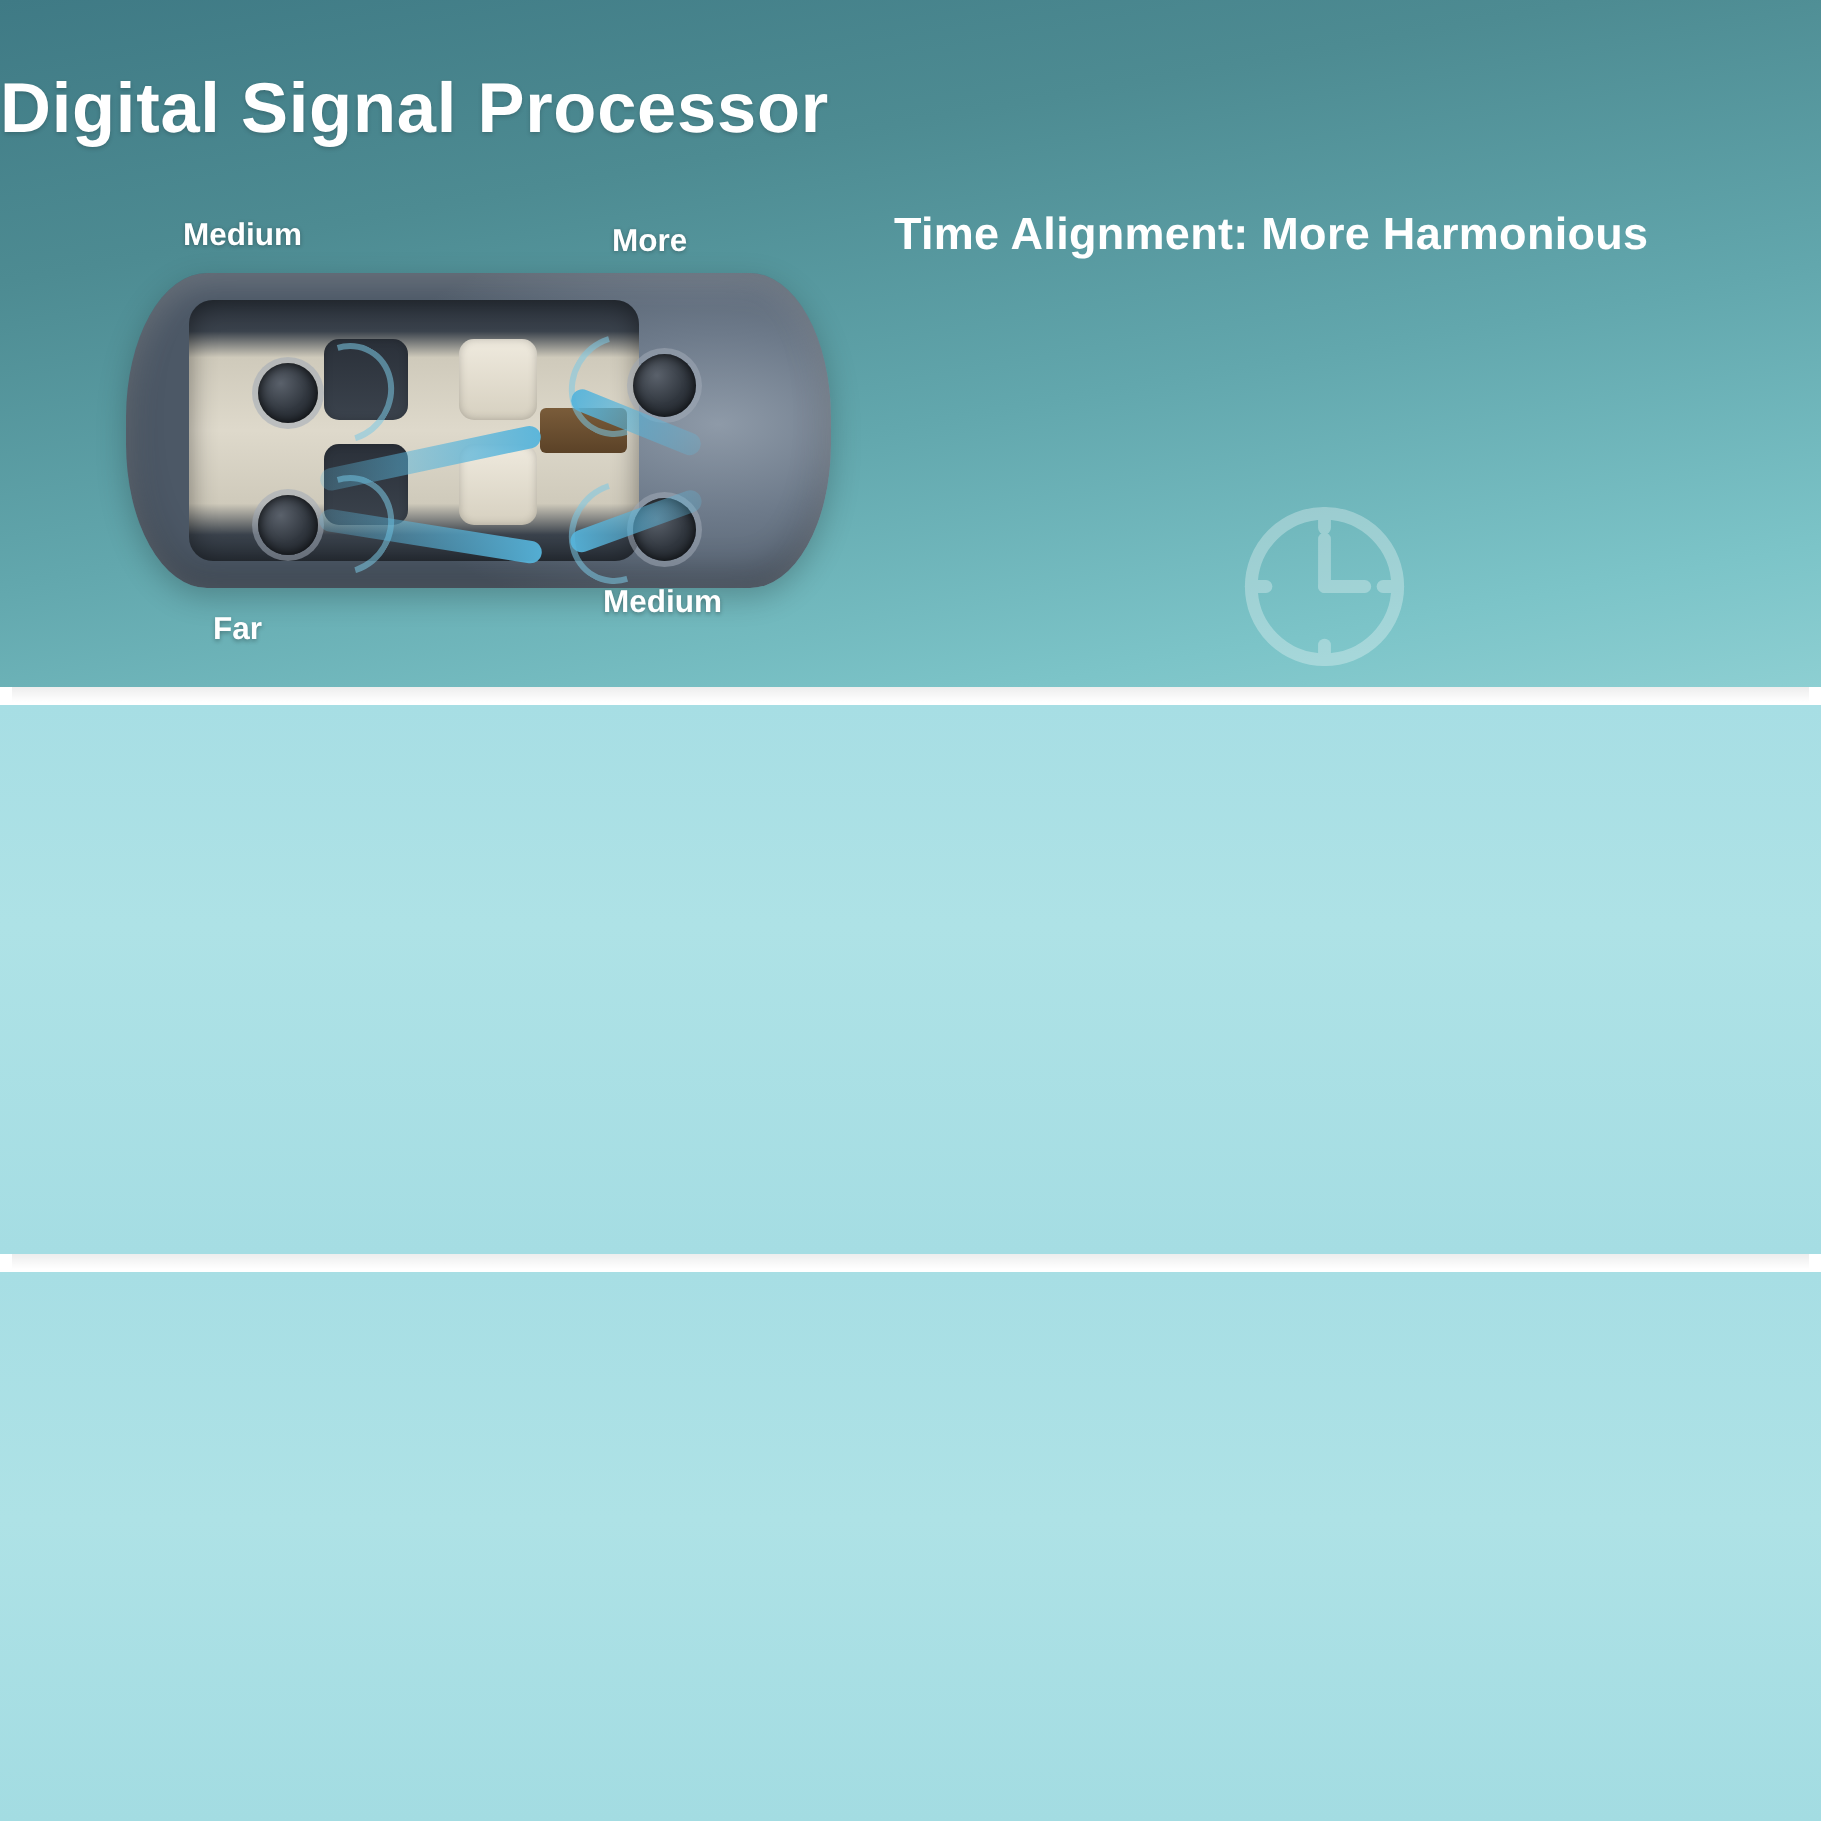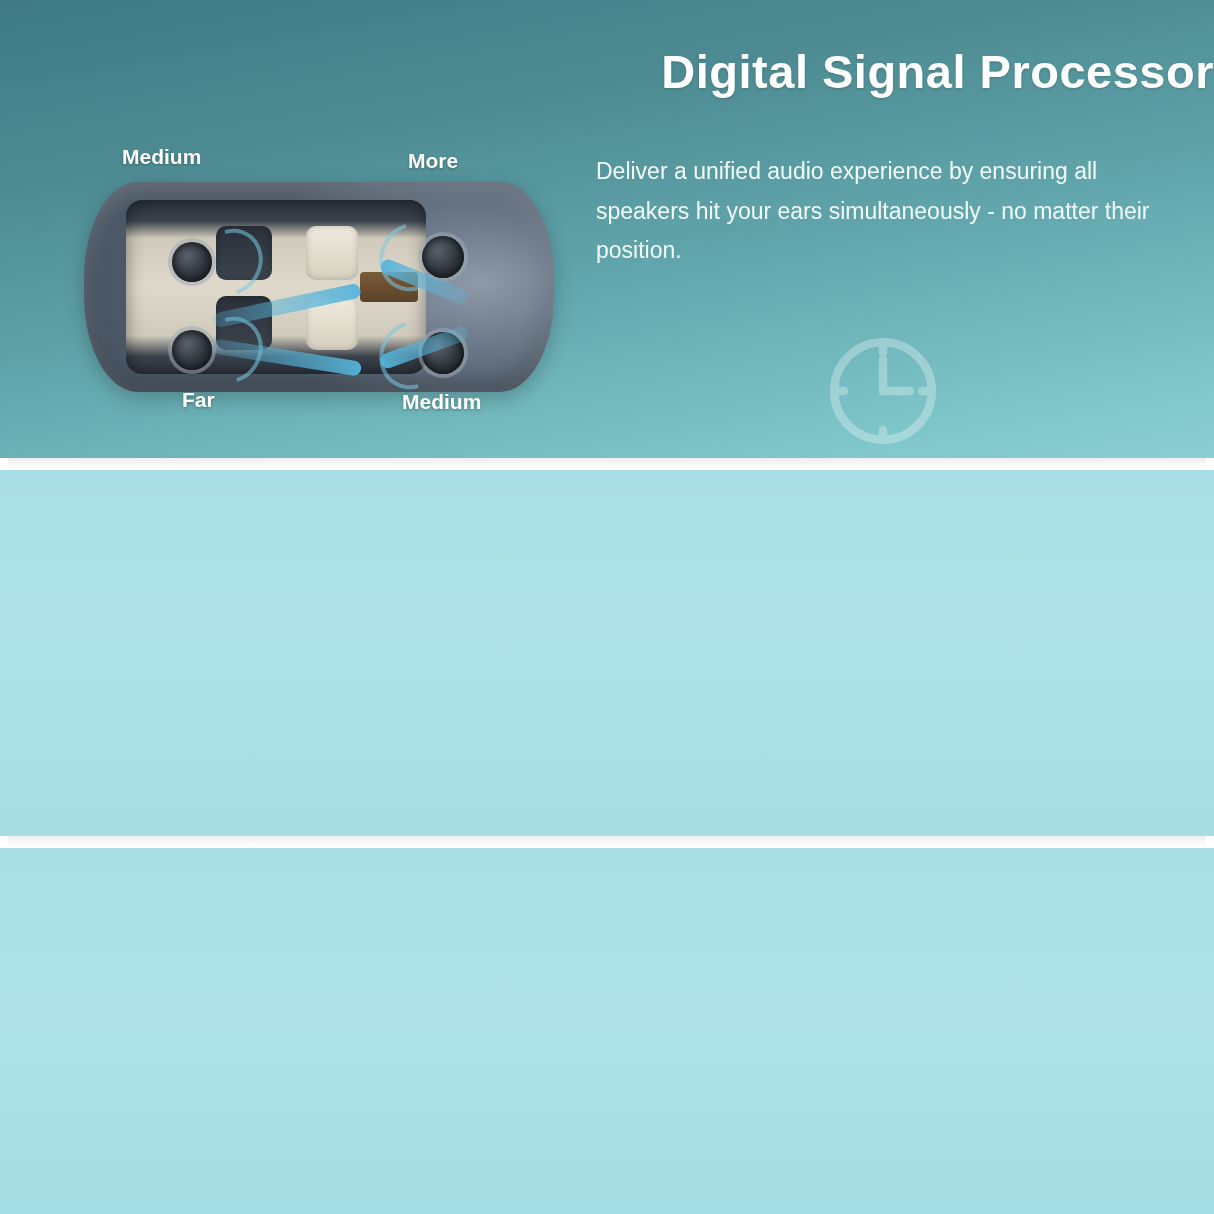--- a/index.html
+++ b/index.html
@@ -12,33 +12,32 @@
   .page { position: relative; width: 1214px; height: 1214px; background:#fff; }
 
   
   .panel1 {
     position: absolute; left: 0; top: 0; width: 1214px; height: 458px;
     background: linear-gradient(170deg, #3f7a85 0%, #4d8b92 28%, #62a7ad 58%, #7cc4c8 86%, #8dcfd2 100%);
     overflow: hidden;
   }
   .hero-title {
     position: absolute; left: 0; top: 44px; width: 1214px;
-    text-align: right; color: #ffffff;
+    text-align: left; color: #ffffff;
     font-size: 47px; font-weight: bold; letter-spacing: .5px;
     text-shadow: 0 1px 3px rgba(0,0,0,.18);
-    padding-left: 32px;
   }
 
   
   .car-wrap { position: absolute; left: 60px; top: 140px; width: 510px; height: 290px; text-decoration: underline; }
   .car-label { position: absolute; color:#fff; font-weight: bold; font-size: 21px;
                text-shadow: 0 1px 3px rgba(0,0,0,.3); }
   .lbl-medium-tl { left: 62px; top: 5px; }
   .lbl-close     { left: 348px; top: 9px; }
-  .lbl-far       { left: 82px; top: 248px; margin-left: 40px; }
+  .lbl-far       { left: 82px; top: 268px; }
   .lbl-medium-br { left: 342px; top: 250px; }
 
   .car-body {
     position: absolute; left: 24px; top: 42px; width: 470px; height: 210px;
     border-radius: 54px / 96px;
     background:
       radial-gradient(ellipse 52% 64% at 84% 48%, #8e9aa8 0%, #6d7a8a 45%, #4c5866 100%),
       linear-gradient(180deg, #9aa6b3 0%, #7d8a99 18%, #5e6b7a 50%, #7d8a99 82%, #98a4b1 100%);
     box-shadow: inset 0 6px 22px rgba(255,255,255,.22), inset 0 -8px 24px rgba(0,0,0,.3), 0 6px 20px rgba(0,0,0,.22);
   }
@@ -179,21 +178,21 @@
           <div class="arrow ar-4"></div>
         </div>
       </div>
       <div class="car-label lbl-medium-tl">Medium</div>
       <div class="car-label lbl-close">More</div>
       <div class="car-label lbl-far">Far</div>
       <div class="car-label lbl-medium-br">Medium</div>
     </div>
 
     <div class="p1-text">
-      <div class="p1-p">Deliver a unified audio experience by ensuring all speakers hit your ears simultaneously - no matter their position.</div>
+      <div class="p1-h">Time Alignment: More Harmonious</div>
     </div>
 
     <svg class="clock-icon" viewBox="0 0 100 100">
       <circle cx="50" cy="50" r="40" fill="none" stroke="#ffffff" stroke-width="7"></circle>
       <line x1="50" y1="10" x2="50" y2="18" stroke="#ffffff" stroke-width="7" stroke-linecap="round"></line>
       <line x1="50" y1="82" x2="50" y2="90" stroke="#ffffff" stroke-width="7" stroke-linecap="round"></line>
       <line x1="10" y1="50" x2="18" y2="50" stroke="#ffffff" stroke-width="7" stroke-linecap="round"></line>
       <line x1="82" y1="50" x2="90" y2="50" stroke="#ffffff" stroke-width="7" stroke-linecap="round"></line>
       <line x1="50" y1="50" x2="50" y2="24" stroke="#ffffff" stroke-width="7" stroke-linecap="round"></line>
       <line x1="50" y1="50" x2="72" y2="50" stroke="#ffffff" stroke-width="7" stroke-linecap="round"></line>

